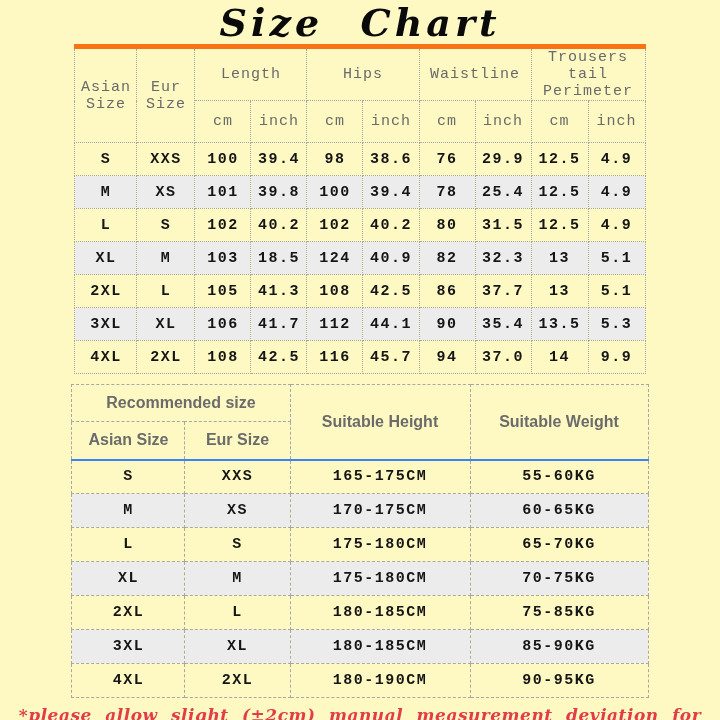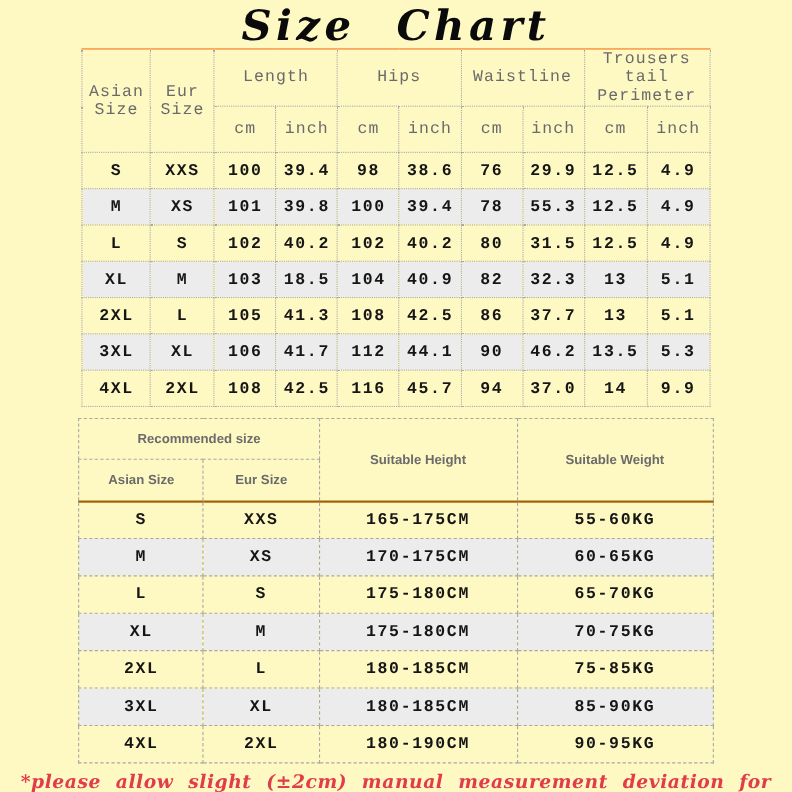--- a/index.html
+++ b/index.html
@@ -16,43 +16,43 @@
     font-size:38px; line-height:43px;
     letter-spacing:4px; word-spacing:20px;
     color:#0a0a0a;
   }
   table { border-collapse:collapse; margin:0 auto; table-layout:fixed; }
   th, td { text-align:center; vertical-align:middle; padding:0; overflow:hidden; }
 
   
   .t1 { width:570px; }
   .t1 th, .t1 td { border:1px dotted #a8a8a8; }
-  .t1 thead tr.group-row th { border-top:1px solid #f97316; }
+  .t1 thead tr.group-row th { border-top:5px solid #f97316; }
   .t1 thead th {
     color:#6a6a6a; font-weight:normal; font-size:15px; line-height:17px;
     letter-spacing:1px;
   }
   .t1 thead tr.group-row { height:50px; }
   .t1 thead tr.unit-row { height:42px; }
   .t1 tbody tr { height:33px; }
   .t1 tbody td {
     color:#151515; font-weight:bold; font-size:15px; letter-spacing:1.5px;
   }
   tr.stripe { background:#ececec; }
 
   
   .t2 { width:576px; margin-top:10px; }
   .t2 th, .t2 td { border:1px dashed #a8a8a8; }
   .t2 thead th {
     font-family:"Liberation Sans", sans-serif;
-    color:#6b6b6b; font-weight:bold; font-size:12px;
+    color:#6b6b6b; font-weight:bold; font-size:16px;
   }
   .t2 thead tr.h1 { height:37px; }
   .t2 thead tr.h2 { height:38px; }
-  .t2 thead th.hline { border-bottom:2px solid #a16207; }
+  .t2 thead th.hline { border-bottom:2px solid #3b82f6; }
   .t2 tbody tr { height:34px; }
   .t2 tbody td {
     color:#151515; font-weight:bold; font-size:15px; letter-spacing:1.5px;
   }
 
   .footnote {
     margin-top:7px; text-align:center;
     font-family:"DejaVu Serif", cursive;
     font-style:italic; font-weight:bold;
     font-size:17px; letter-spacing:0.5px; word-spacing:7px;
@@ -113,42 +113,42 @@
         <td>4.9</td>
       </tr>
       <tr class="stripe">
         <td>M</td>
         <td>XS</td>
         <td>101</td>
         <td>39.8</td>
         <td>100</td>
         <td>39.4</td>
         <td>78</td>
-        <td>55.3</td>
+        <td>25.4</td>
         <td>12.5</td>
         <td>4.9</td>
       </tr>
       <tr>
         <td>L</td>
         <td>S</td>
         <td>102</td>
         <td>40.2</td>
         <td>102</td>
         <td>40.2</td>
         <td>80</td>
         <td>31.5</td>
         <td>12.5</td>
         <td>4.9</td>
       </tr>
       <tr class="stripe">
         <td>XL</td>
         <td>M</td>
         <td>103</td>
         <td>18.5</td>
-        <td>104</td>
+        <td>124</td>
         <td>40.9</td>
         <td>82</td>
         <td>32.3</td>
         <td>13</td>
         <td>5.1</td>
       </tr>
       <tr>
         <td>2XL</td>
         <td>L</td>
         <td>105</td>
@@ -161,21 +161,21 @@
         <td>5.1</td>
       </tr>
       <tr class="stripe">
         <td>3XL</td>
         <td>XL</td>
         <td>106</td>
         <td>41.7</td>
         <td>112</td>
         <td>44.1</td>
         <td>90</td>
-        <td>46.2</td>
+        <td>35.4</td>
         <td>13.5</td>
         <td>5.3</td>
       </tr>
       <tr>
         <td>4XL</td>
         <td>2XL</td>
         <td>108</td>
         <td>42.5</td>
         <td>116</td>
         <td>45.7</td>

